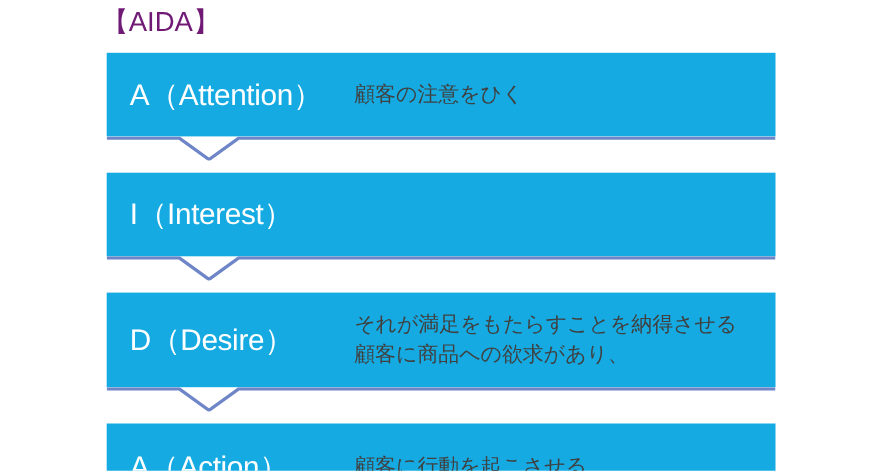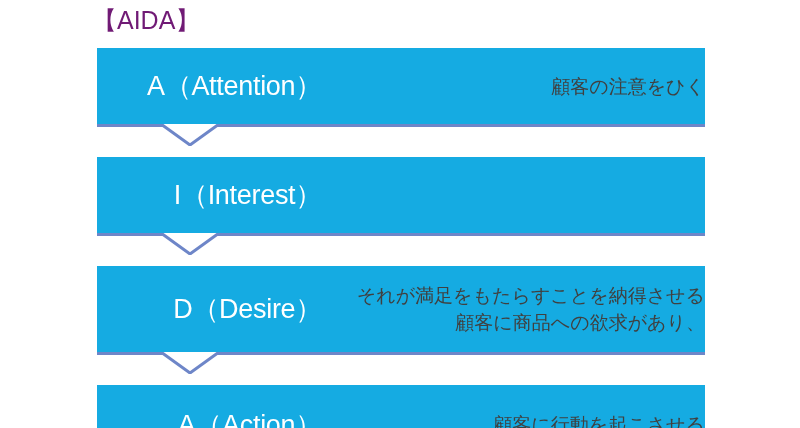--- a/index.html
+++ b/index.html
@@ -38,36 +38,35 @@
     position: absolute;
     left: 97px;
     top: 48px;
     width: 608px;
   }
 
   .stage {
     position: relative;
     width: 500px;
     box-sizing: border-box;
-    text-align: right;
   }
 
   .bar {
     position: relative;
     width: 608px;
     background: #15ABE2;
     display: flex;
     align-items: center;
     box-sizing: border-box;
     padding-left: 21px;
   }
 
   .stage-h1 .bar { height: 76px; }
   .stage-h2 .bar { height: 76px; }
-  .stage-h3 .bar { height: 86px; gap: 20px; }
+  .stage-h3 .bar { height: 86px; }
   .stage-h4 .bar { height: 79px; }
 
   .label {
     color: #ffffff;
     font-size: 27px;
     line-height: 30px;
     white-space: nowrap;
     flex: 0 0 auto;
     width: 204px;
     font-weight: 400;

